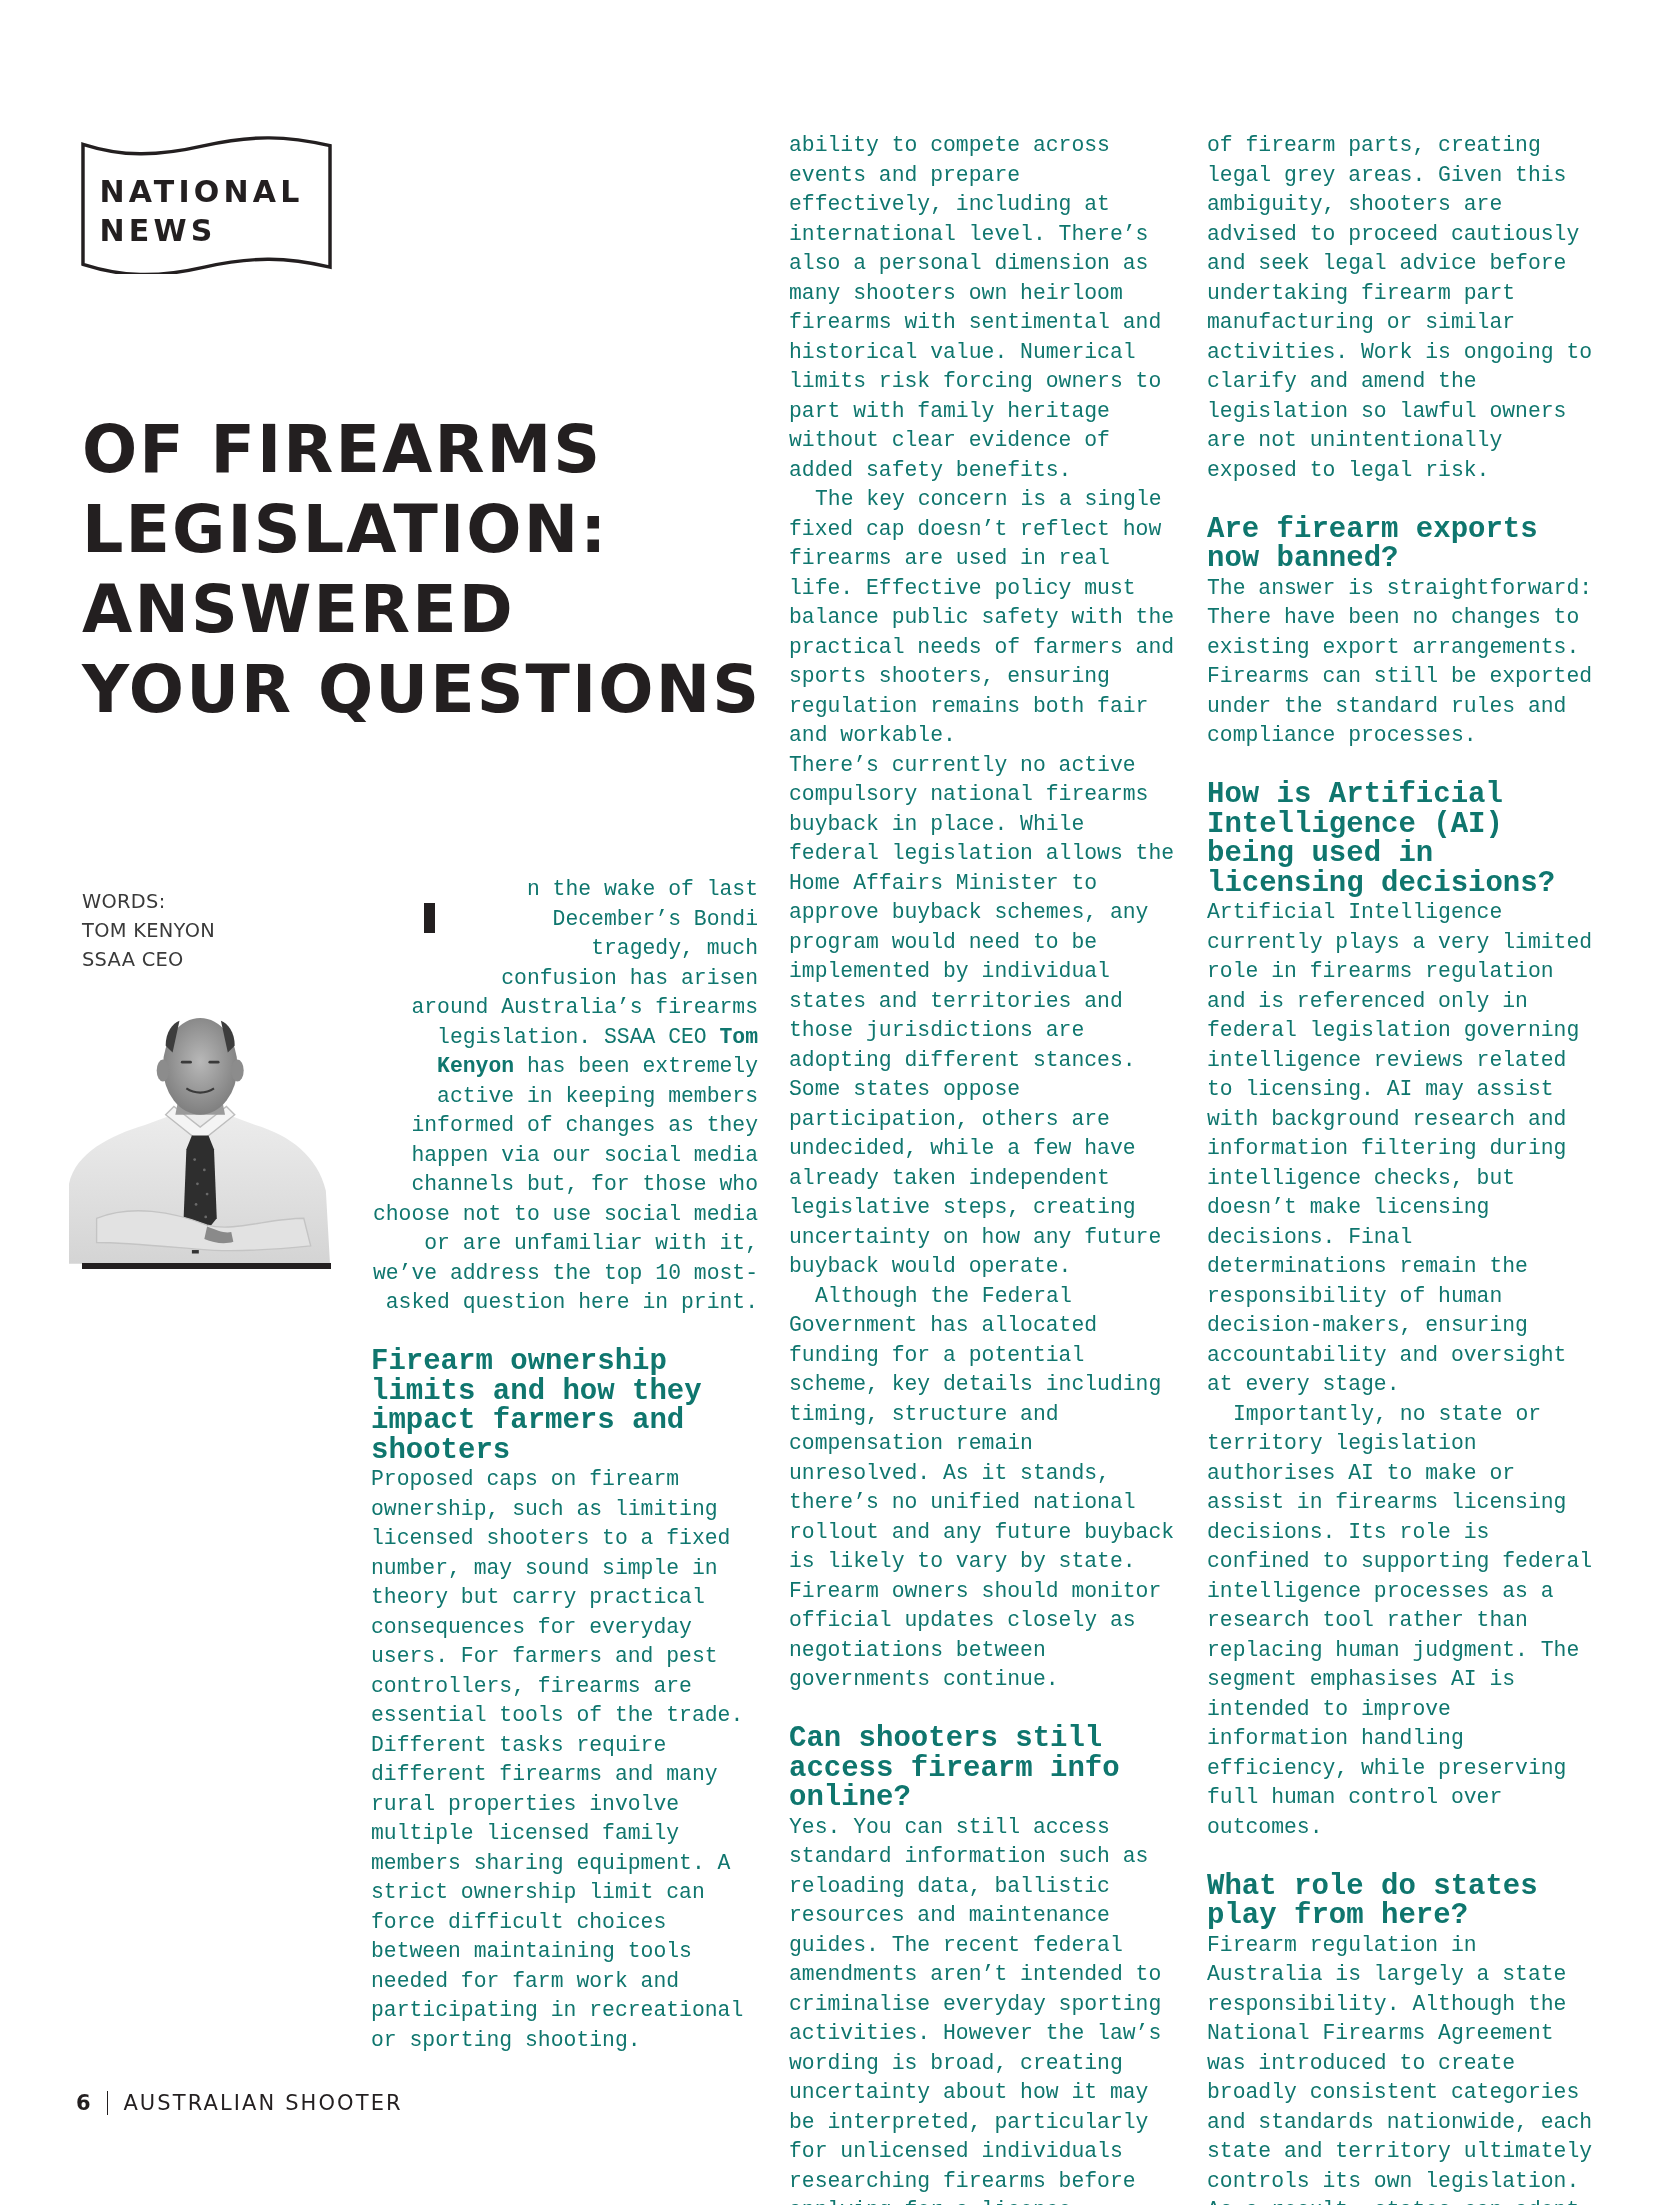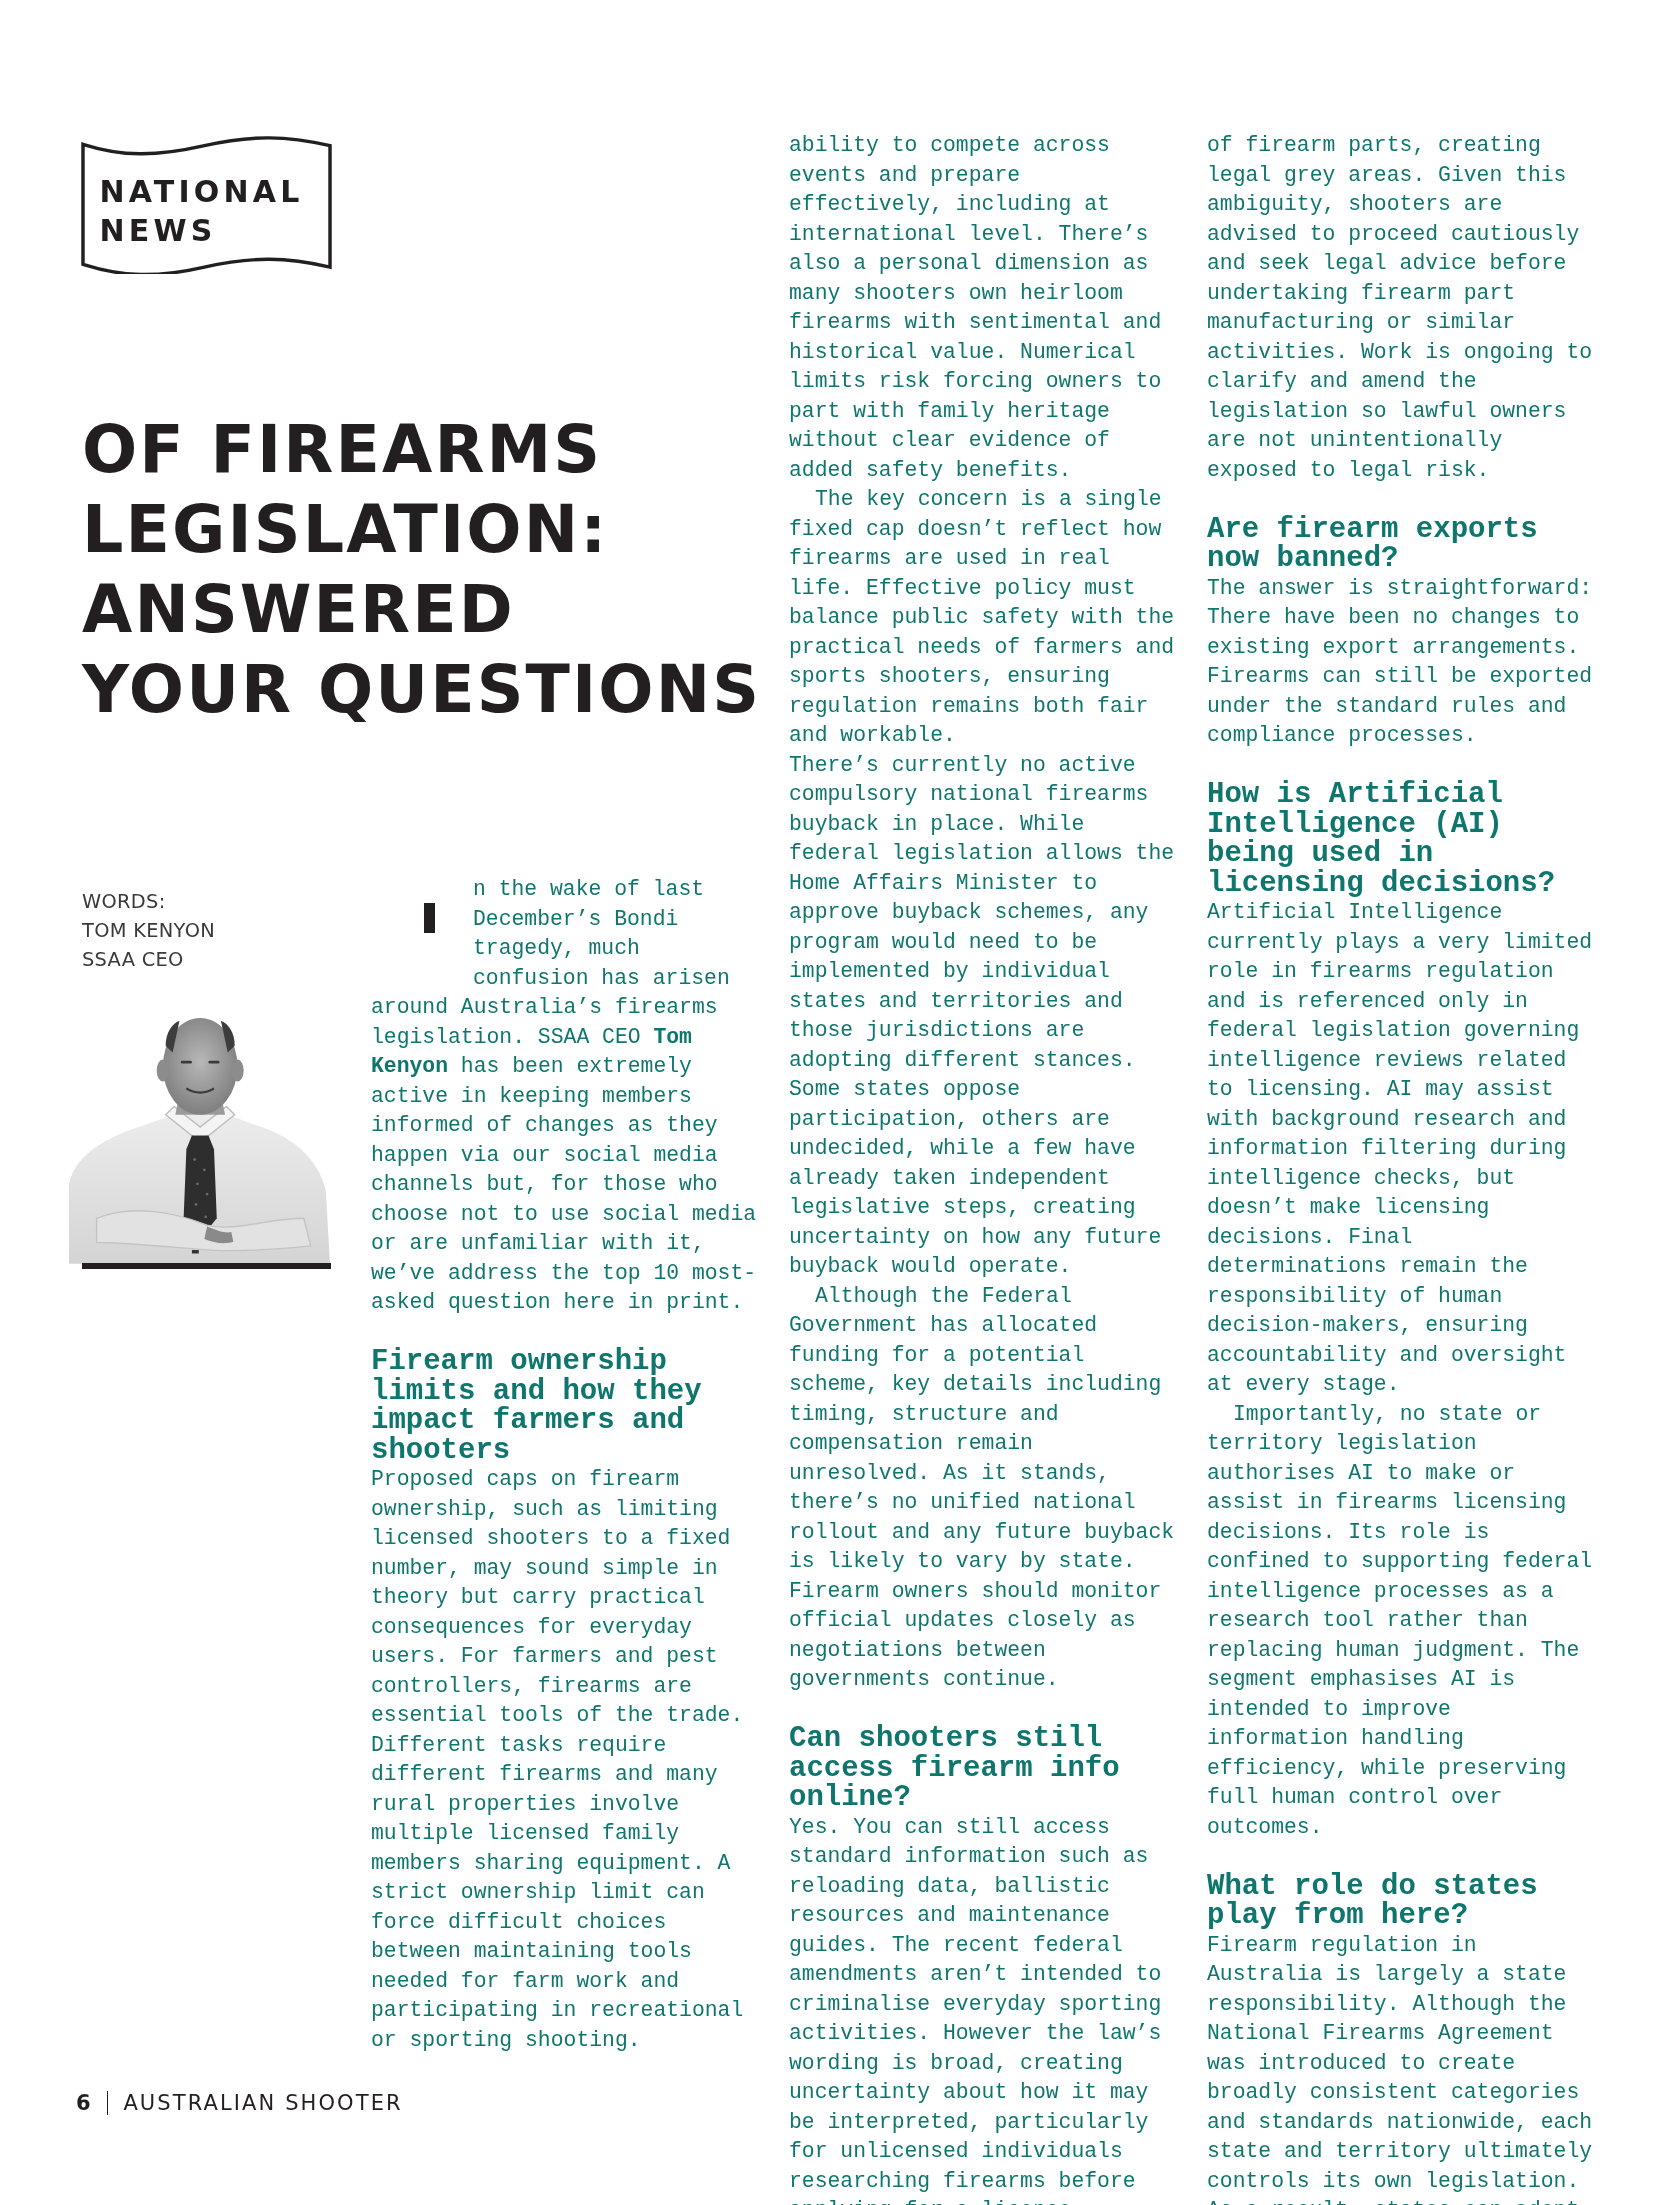--- a/index.html
+++ b/index.html
@@ -52,21 +52,21 @@
 
   .dropcap-wrap { position: relative; }
   .dropcap {
     float: left; width: 102px; height: 118px;
     position: relative;
   }
   .dropcap .letter {
     position: absolute; left: 53px; top: 28px; width: 11px; height: 30px; background: #231f20;
     font-size: 0;
   }
-  .col1 .lead { font-size: 21.4px; line-height: 29.5px; }
+  .col1 .lead { font-size: 21.4px; line-height: 29.5px; text-align: right; }
 
   .footer {
     position: absolute; left: 76px; top: 2082px; height: 42px;
     font-family: "DejaVu Sans", sans-serif; font-size: 21px; line-height: 42px;
     color: #231f20; display: flex; align-items: center; letter-spacing: 1.4px;
   }
   .footer .page-num { font-weight: bold; }
   .footer .sep { display: inline-block; width: 1.4px; height: 23.5px; background: #231f20; margin: 0 15px; }
   .footer .mag { font-weight: normal; letter-spacing: 2.1px; }
 </style>

